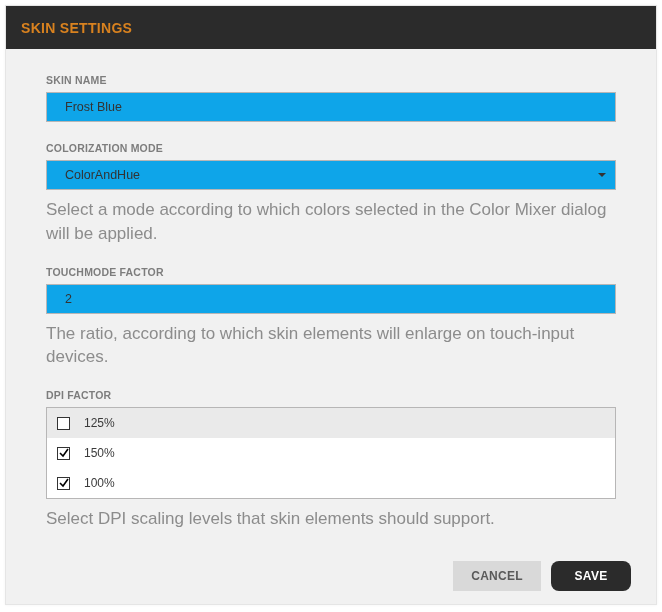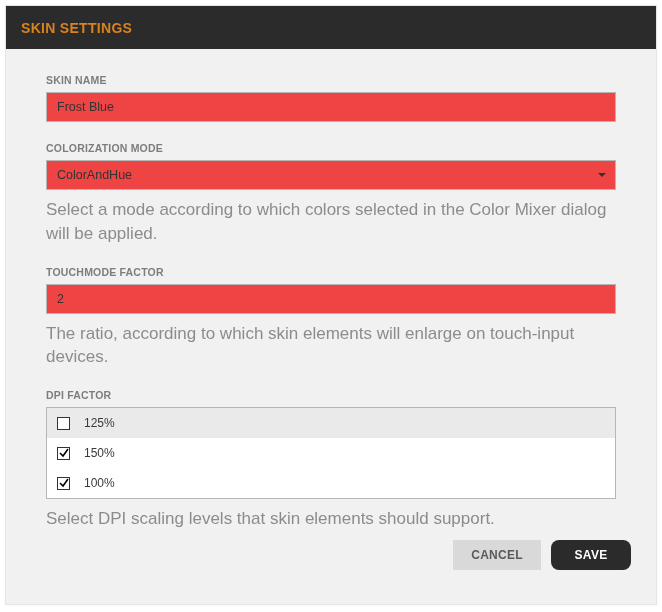--- a/index.html
+++ b/index.html
@@ -40,24 +40,24 @@
       color: #7d7d7d;
       font-weight: 700;
       font-size: 10.5px;
       letter-spacing: 0.2px;
       margin-bottom: 6px;
       display: block;
     }
     .text-input {
       width: 100%;
       border: 1px solid #b7b6b6;
-      background: #ef4444;
+      background: #0ea5e9;
       color: #333;
       font-size: 12.5px;
-      padding: 7px 10px;
+      padding: 7px 18px;
       font-family: inherit;
       outline: none;
     }
     .select-wrap {
       position: relative;
       width: 100%;
       text-decoration: underline;
     }
     .select-wrap .text-input {
       padding-right: 28px;
@@ -111,21 +111,21 @@
     .checkbox.checked svg {
       display: block;
     }
     .row-label {
       color: #3a3a3a;
       font-size: 12px;
     }
     .button-bar {
       position: absolute;
       right: 25px;
-      bottom: 34px;
+      bottom: 13px;
       display: flex;
       gap: 10px;
     }
     .btn {
       min-width: 80px;
       padding: 8px 18px;
       font-weight: 700;
       font-size: 12px;
       border: none;
       cursor: pointer;

